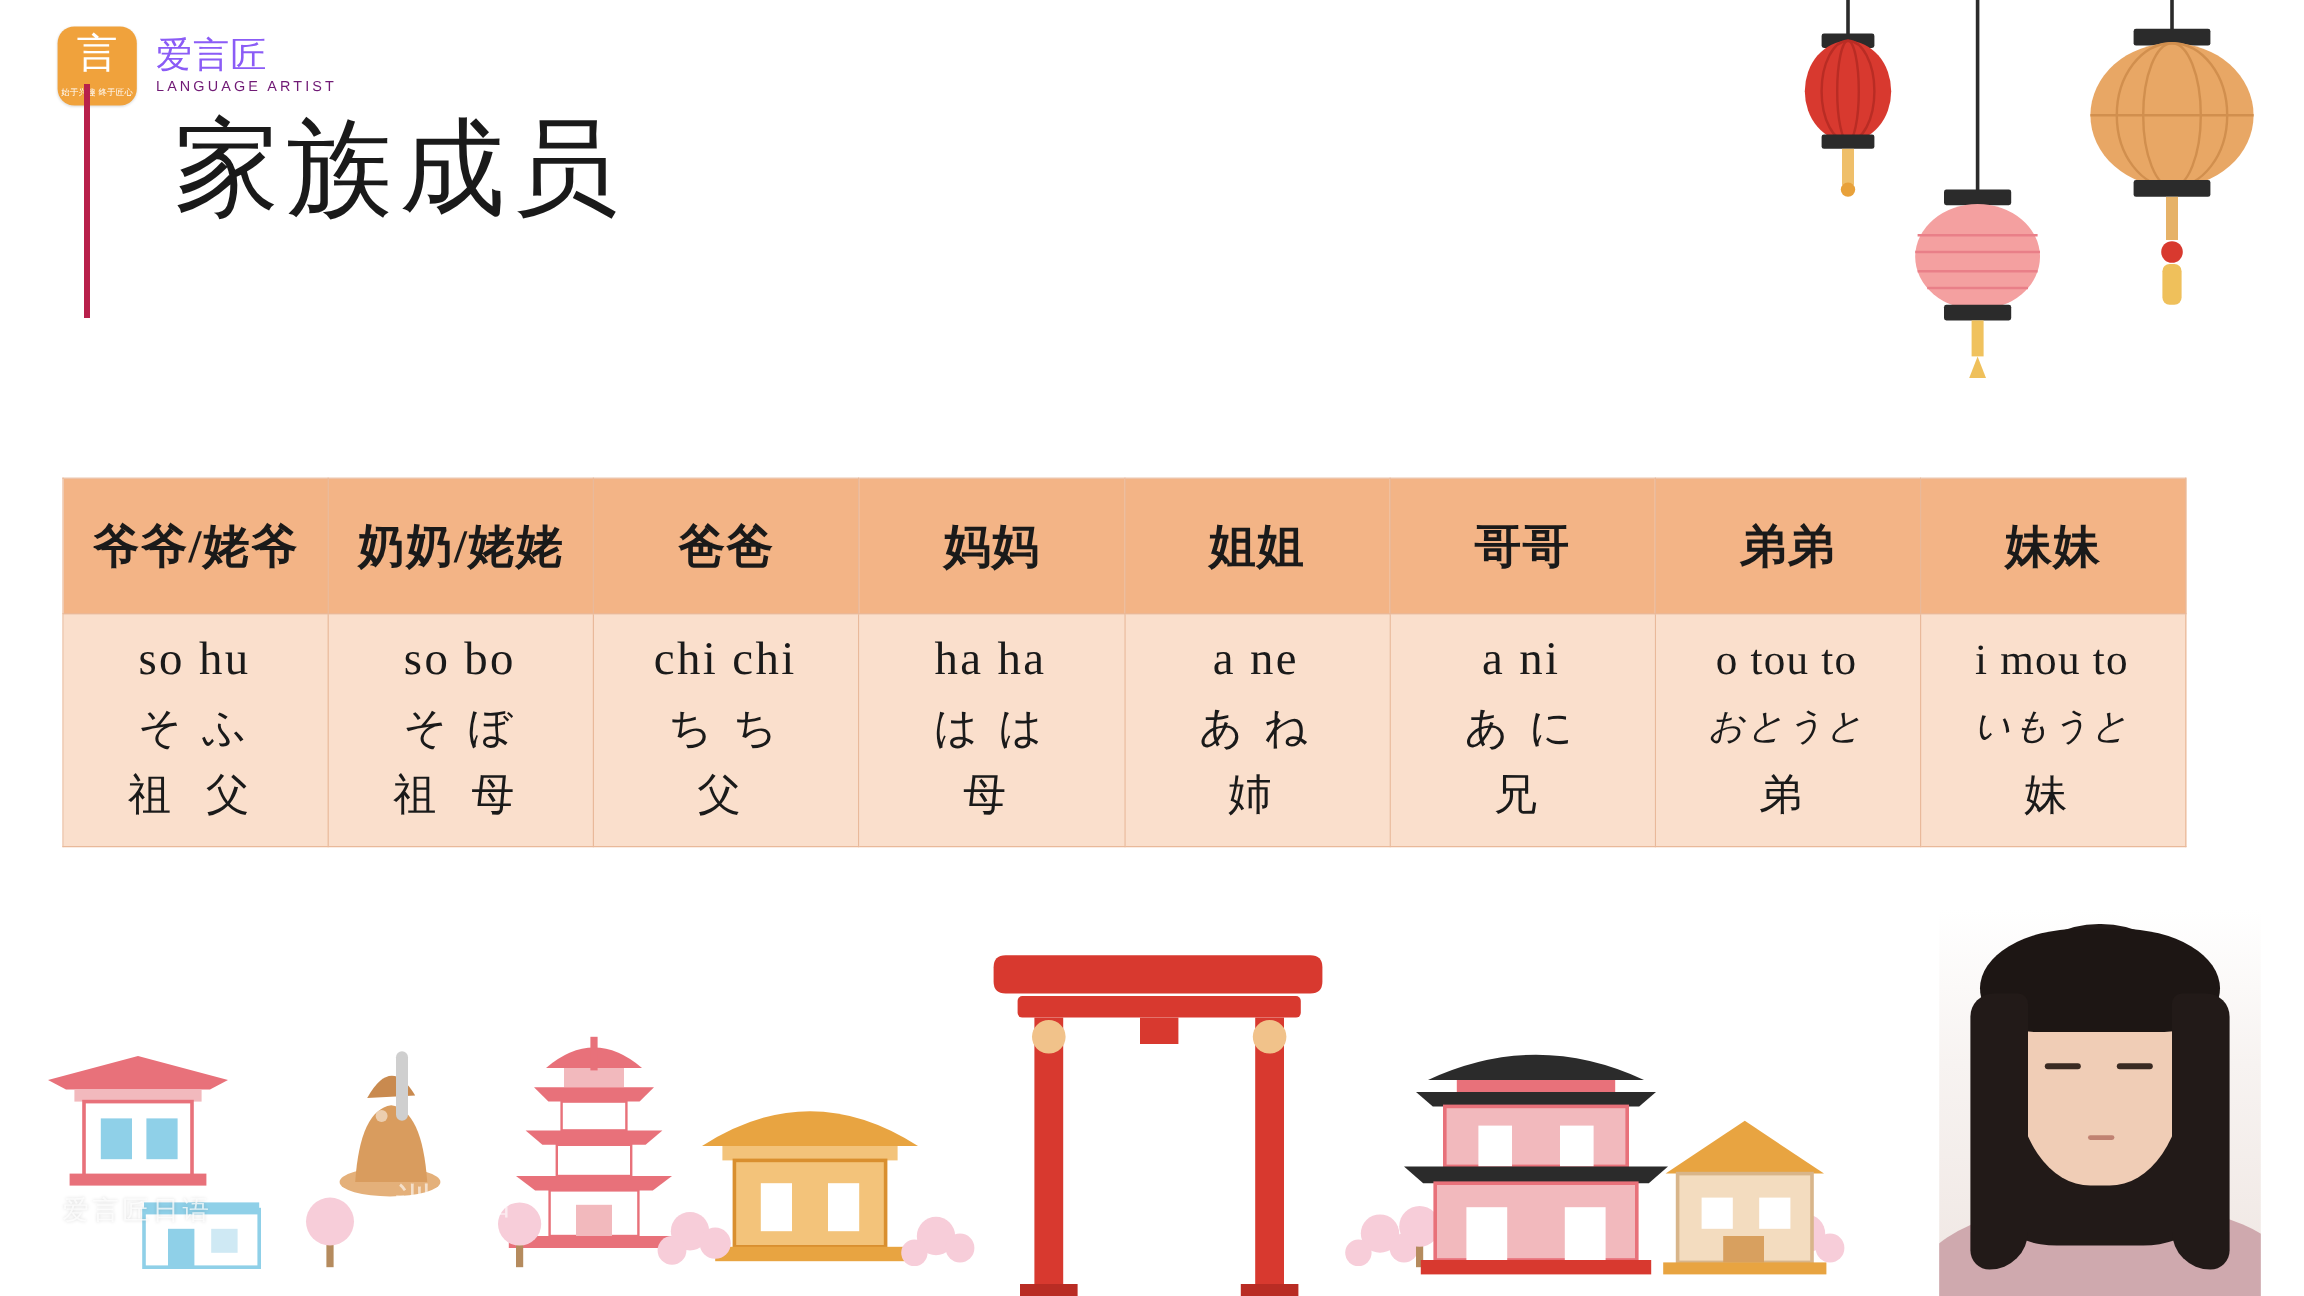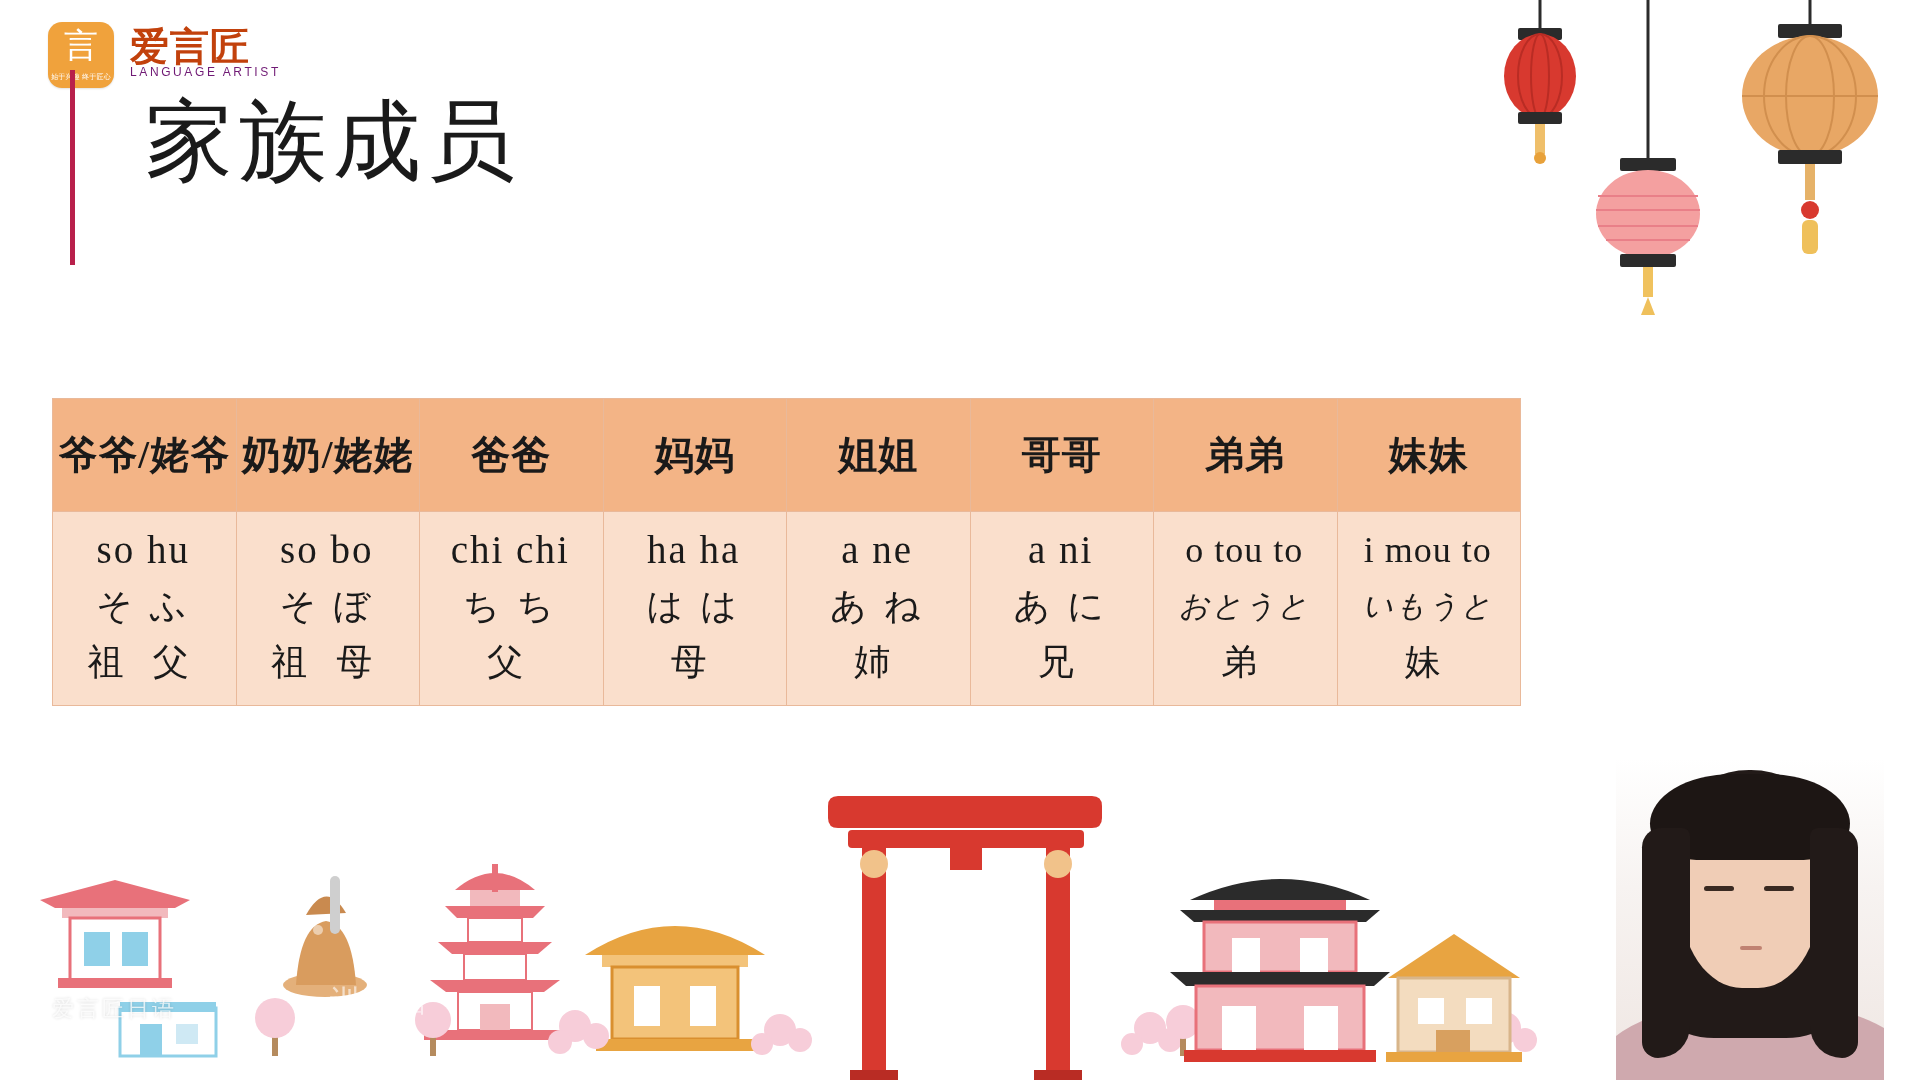--- a/index.html
+++ b/index.html
@@ -59,24 +59,24 @@
     letter-spacing: .2px;
     color: #ffffff;
     font-family: "Liberation Sans", sans-serif;
   }
   .logo-text {
     display: flex;
     flex-direction: column;
     justify-content: center;
   }
   .logo-cn {
-    font-size: 39px;
+    font-size: 30px;
     line-height: 34px;
-    color: #c2410c;
-    font-weight: bold;
+    color: #8b5cf6;
+    font-weight: normal;
     letter-spacing: 1px;
     font-family: "Liberation Serif", serif;
   }
   .logo-en {
     font-size: 12px;
     line-height: 16px;
     color: #701a75;
     letter-spacing: 2.6px;
     font-family: "Liberation Sans", sans-serif;
   }
@@ -102,21 +102,21 @@
   }
 
   
   .lantern-layer { position: absolute; left: 0; top: 0; width: 1920px; height: 340px; pointer-events: none; }
 
   
   .vocab-table {
     position: absolute;
     left: 52px;
     top: 398px;
-    width: 1469px;
+    width: 1770px;
     border-collapse: collapse;
     table-layout: fixed;
   }
   .vocab-table th,
   .vocab-table td {
     border: 1px solid #e9b99a;
     text-align: center;
     vertical-align: middle;
   }
   .vocab-table th {

